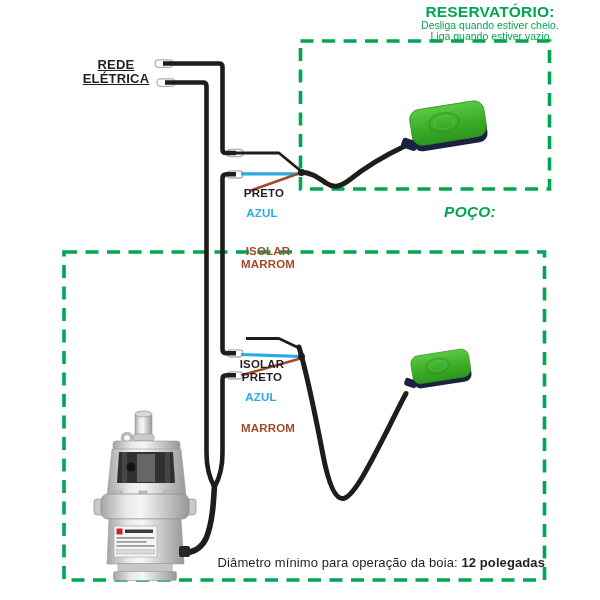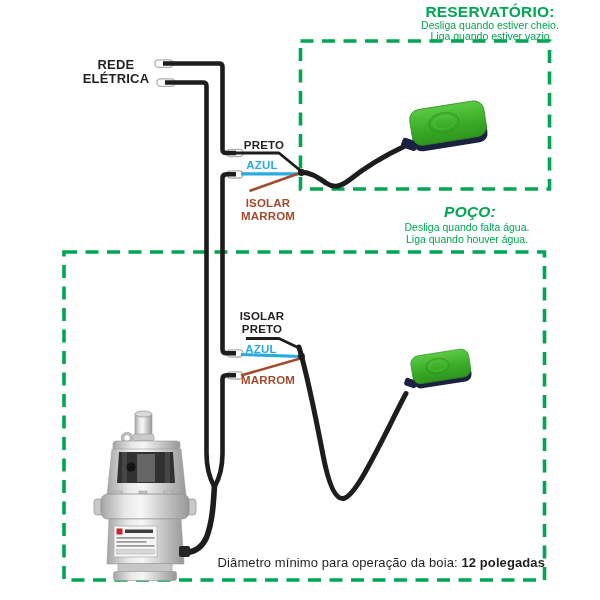--- a/index.html
+++ b/index.html
@@ -6,22 +6,22 @@
   .stage{position:relative;width:600px;height:600px;background:#fff;overflow:hidden;
          font-family:"Liberation Sans",sans-serif;}
   .stage svg{position:absolute;left:0;top:0;}
   .lbl{position:absolute;text-align:center;font-weight:700;line-height:1.1;letter-spacing:.2px;white-space:nowrap;}
   .green{color:var(--green);}
   .ink{color:var(--ink);}
   .cyan{color:var(--cyan);}
   .brown{color:var(--brown);}
   .h{font-size:15.5px;}
   .sub{font-weight:400;font-size:10.5px;letter-spacing:0;}
-  .small{font-size:11.5px;}
-  .mid{font-size:13px;}
+  .small{font-size:11.5px;margin-top:48px;}
+  .mid{font-size:13px;text-decoration:underline;}
   .footer{font-size:13px;font-weight:400;text-align:right;letter-spacing:.1px;}
   .footer b{font-weight:700;}
   
   .dashbox{fill:none;stroke:var(--green);stroke-width:3.6;stroke-dasharray:13 8.5;}
   .wire{fill:none;stroke:var(--wire);stroke-width:4.6;stroke-linejoin:round;}
   .wire-thin{fill:none;stroke:var(--wire);stroke-width:2.8;stroke-linejoin:round;}
   .wire-cyan{fill:none;stroke:var(--cyan);stroke-width:3.2;}
   .wire-brown{fill:none;stroke:var(--brown);stroke-width:2.6;}
   .cable{fill:none;stroke:var(--wire);stroke-width:5;stroke-linecap:round;}
   .cable-big{fill:none;stroke:var(--wire);stroke-width:5.6;stroke-linecap:round;}
@@ -141,22 +141,20 @@
 
   <div class="lbl mid ink" style="left:66px;top:58px;width:100px;">REDE</div>
   <div class="lbl mid ink" style="left:66px;top:72px;width:100px;">ELÉTRICA</div>
 
   <div class="lbl small ink" style="left:224px;top:139px;width:80px;">PRETO</div>
   <div class="lbl small cyan" style="left:222px;top:159px;width:80px;">AZUL</div>
   <div class="lbl small brown" style="left:228px;top:197px;width:80px;">ISOLAR</div>
   <div class="lbl small brown" style="left:228px;top:209.5px;width:80px;">MARROM</div>
 
   <div class="lbl h green" style="left:370px;top:203px;width:200px;font-style:italic;">POÇO:</div>
-  <div class="lbl sub green" style="left:367px;top:222px;width:200px;">Desliga quando falta água.</div>
-  <div class="lbl sub green" style="left:367px;top:233.5px;width:200px;">Liga quando houver água.</div>
 
   <div class="lbl small ink" style="left:222px;top:310px;width:80px;">ISOLAR</div>
   <div class="lbl small ink" style="left:222px;top:322.5px;width:80px;">PRETO</div>
   <div class="lbl small cyan" style="left:221px;top:343px;width:80px;">AZUL</div>
   <div class="lbl small brown" style="left:228px;top:373.5px;width:80px;">MARROM</div>
 
   <div class="footer lbl ink" style="left:200px;top:556px;width:345px;">
     <span>Diâmetro mínimo para operação da boia: </span><b>12 polegadas</b>
   </div>
 

